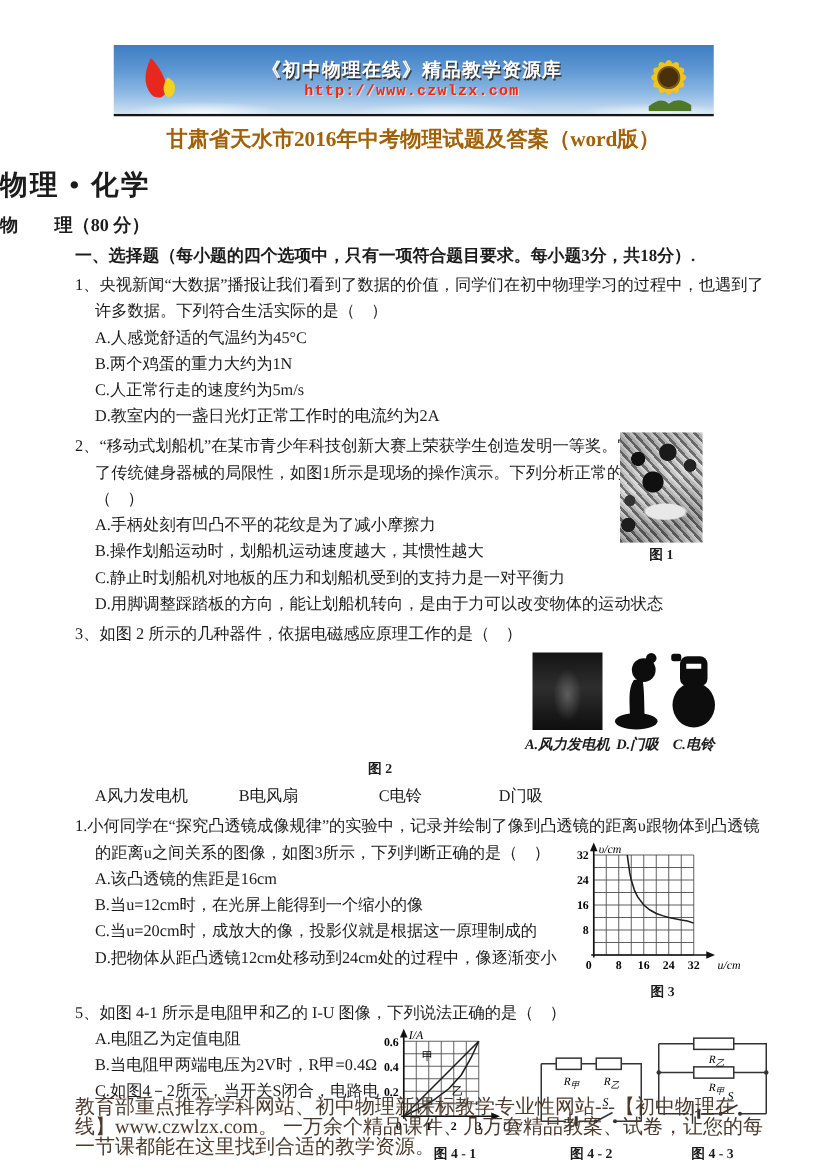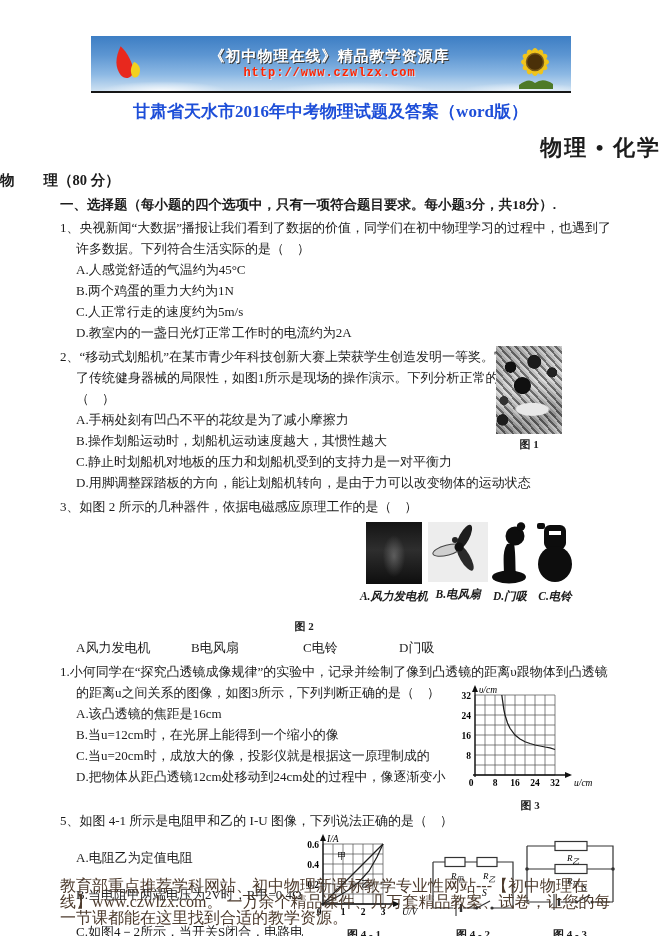--- a/index.html
+++ b/index.html
@@ -15,33 +15,33 @@
                radial-gradient(ellipse 120px 16px at 55% 110%,rgba(255,255,255,.8),rgba(255,255,255,0) 70%),
                radial-gradient(ellipse 90px 12px at 90% 100%,rgba(255,255,255,.7),rgba(255,255,255,0) 70%);}
   .banner-rule{height:2px;background:#161616;}
   .banner-logo{flex:0 0 70px;display:flex;justify-content:center;z-index:2;}
   .banner-center{flex:1;text-align:center;z-index:2;}
   .banner-title{color:#fff;font-weight:bold;font-size:15px;letter-spacing:1px;text-shadow:1px 1px 0 #3a3a3a;}
   .banner-url{color:#ff2400;font-family:"Liberation Mono","DejaVu Sans Mono",monospace;font-size:12px;font-weight:bold;letter-spacing:1px;text-shadow:1px 1px 0 rgba(255,255,255,.55);}
   .banner-flower{flex:0 0 72px;display:flex;justify-content:center;z-index:2;}
 
   
-  .doc-title{margin:7px 0 0;text-align:center;color:#1d4ed8;font-size:17px;font-weight:bold;}
-  .doc-subject{margin:10px 0 0;text-align:right;font-size:22px;font-weight:bold;letter-spacing:2px;}
+  .doc-title{margin:7px 0 0;text-align:center;color:#a16207;font-size:17px;font-weight:bold;}
+  .doc-subject{margin:10px 0 0;text-align:left;font-size:22px;font-weight:bold;letter-spacing:2px;}
   .doc-paper{margin:8px 0 0;text-align:left;font-size:14.5px;font-weight:bold;}
   .content{padding:0 46px 0 60px;}
   .section-head{margin:6px 0 0;font-size:13.5px;font-weight:bold;}
 
   
   .q{position:relative;font-size:13px;line-height:21px;margin-top:3px;}
   .stem{margin:0;padding-left:16px;text-indent:-16px;}
   .opt{margin:0;padding-left:16px;}
   .narrow .stem,.narrow .opt{max-width:468px;}
   .q4 .opt{max-width:372px;}
-  .q5 .opt{max-width:292px;margin-top:16px;}
+  .q5 .opt{max-width:292px;}
 
   
   .fig1{position:absolute;right:52px;top:0;width:68px;text-align:center;}
   .photo1{width:66px;height:88px;margin:0 auto;
     background:
       radial-gradient(circle 9px at 22% 24%,#111 60%,rgba(0,0,0,0) 65%),
       radial-gradient(circle 11px at 58% 18%,#1a1a1a 60%,rgba(0,0,0,0) 66%),
       radial-gradient(circle 8px at 85% 30%,#222 60%,rgba(0,0,0,0) 66%),
       radial-gradient(circle 13px at 40% 45%,#101010 62%,rgba(0,0,0,0) 68%),
       radial-gradient(circle 7px at 12% 62%,#333 60%,rgba(0,0,0,0) 68%),
@@ -53,21 +53,21 @@
 
   
   .devices{display:flex;justify-content:flex-end;width:502px;margin:5px 0 0 16px;font-style:italic;}
   .device{text-align:center;}
   .device-label{font-size:11.5px;font-weight:bold;margin-top:2px;white-space:nowrap;}
   .dev-img{margin:0 auto;display:block;}
   .windbox{width:56px;height:62px;
     background:radial-gradient(ellipse 16px 30px at 50% 55%,rgba(190,190,190,.35),rgba(0,0,0,0) 70%),
                linear-gradient(180deg,#141414,#2e2e2e 45%,#0e0e0e);}
   .fig2cap{width:502px;margin-left:16px;}
-  .fig2cap .figcap{width:120px;margin:13px 0 0 168px;}
+  .fig2cap .figcap{width:120px;margin:2px 0 0 168px;}
   .optrow{display:flex;margin:4px 0 0 16px;font-size:13px;}
   .optrow span{margin-right:0;}
   .optrow .o1{width:115px;} .optrow .o2{width:112px;} .optrow .o3{width:96px;}
 
   
   .fig3{position:absolute;right:0;top:22px;width:170px;text-align:center;}
   .q4{min-height:146px;}
   .q5{min-height:142px;}
   .figrow{position:absolute;right:-2px;top:24px;width:316px;display:flex;justify-content:space-between;align-items:flex-end;}
   .figitem{text-align:center;}
@@ -146,33 +146,20 @@
       <p class="opt">C.静止时划船机对地板的压力和划船机受到的支持力是一对平衡力</p>
       <p class="opt">D.用脚调整踩踏板的方向，能让划船机转向，是由于力可以改变物体的运动状态</p>
     </div>
 
     <div class="q">
       <p class="stem">3、如图 2 所示的几种器件，依据电磁感应原理工作的是（　）</p>
       <div class="devices">
         <div class="device">
           <div class="dev-img windbox"></div>
           <div class="device-label">A.风力发电机</div>
-        </div>
-        <div class="device">
-          <svg class="dev-img" width="60" height="60" viewBox="0 0 60 60">
-            <rect x="0" y="0" width="60" height="60" fill="#ededed"></rect>
-            <g transform="translate(31,25)">
-              <ellipse rx="5" ry="14" cy="-11" fill="#1d1d1d" transform="rotate(28)"></ellipse>
-              <ellipse rx="5" ry="15" cy="-12" fill="#2a2a2a" transform="rotate(150)"></ellipse>
-              <ellipse rx="5" ry="15" cy="-12" fill="#cfcfcf" stroke="#444" transform="rotate(255)"></ellipse>
-              <circle r="4.5" fill="#111"></circle>
-              <circle cx="-4" cy="-7" r="3" fill="#222"></circle>
-            </g>
-          </svg>
-          <div class="device-label">B.电风扇</div>
         </div>
         <div class="device">
           <svg class="dev-img" width="44" height="62" viewBox="0 0 44 62">
             <ellipse cx="21" cy="55" rx="17" ry="6.5" fill="#0d0d0d"></ellipse>
             <path d="M16 54 C16 40 14 30 19 22 L26 21 C28 34 27 44 28 54 Z" fill="#0d0d0d"></path>
             <circle cx="27" cy="14" r="9.5" fill="#0d0d0d"></circle>
             <circle cx="33" cy="4.5" r="4.2" fill="#0d0d0d"></circle>
           </svg>
           <div class="device-label">D.门吸</div>
         </div>

